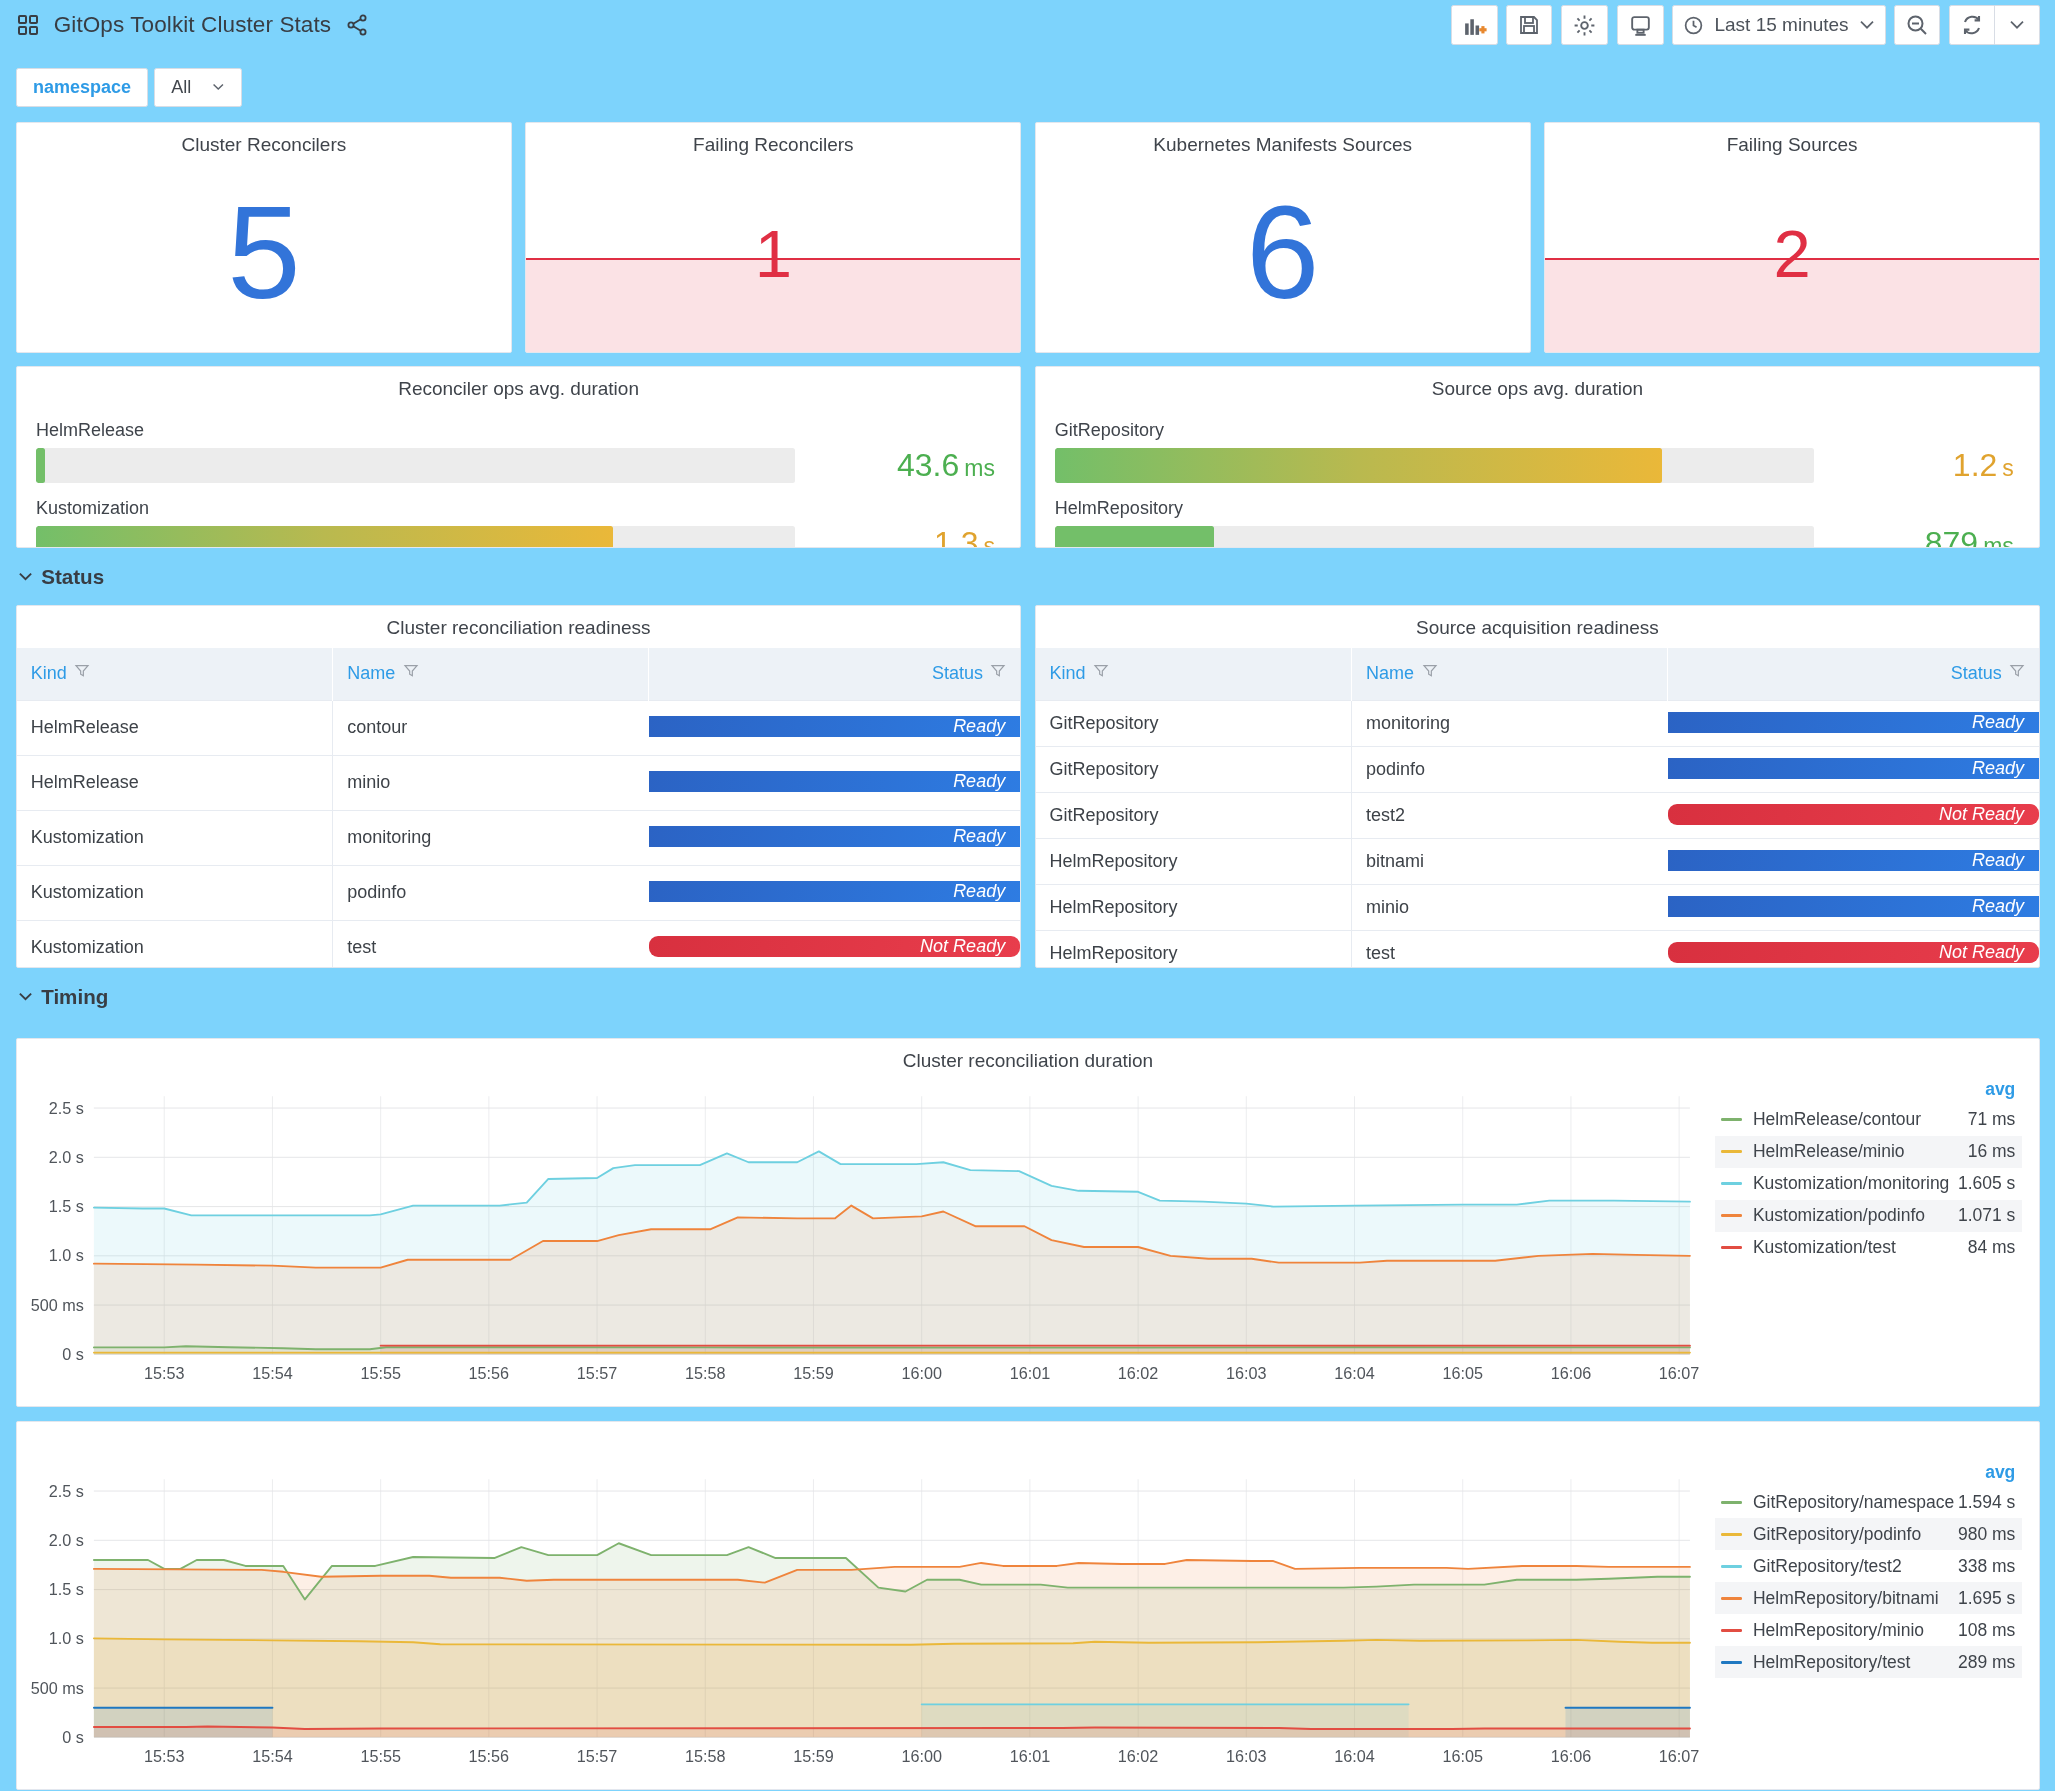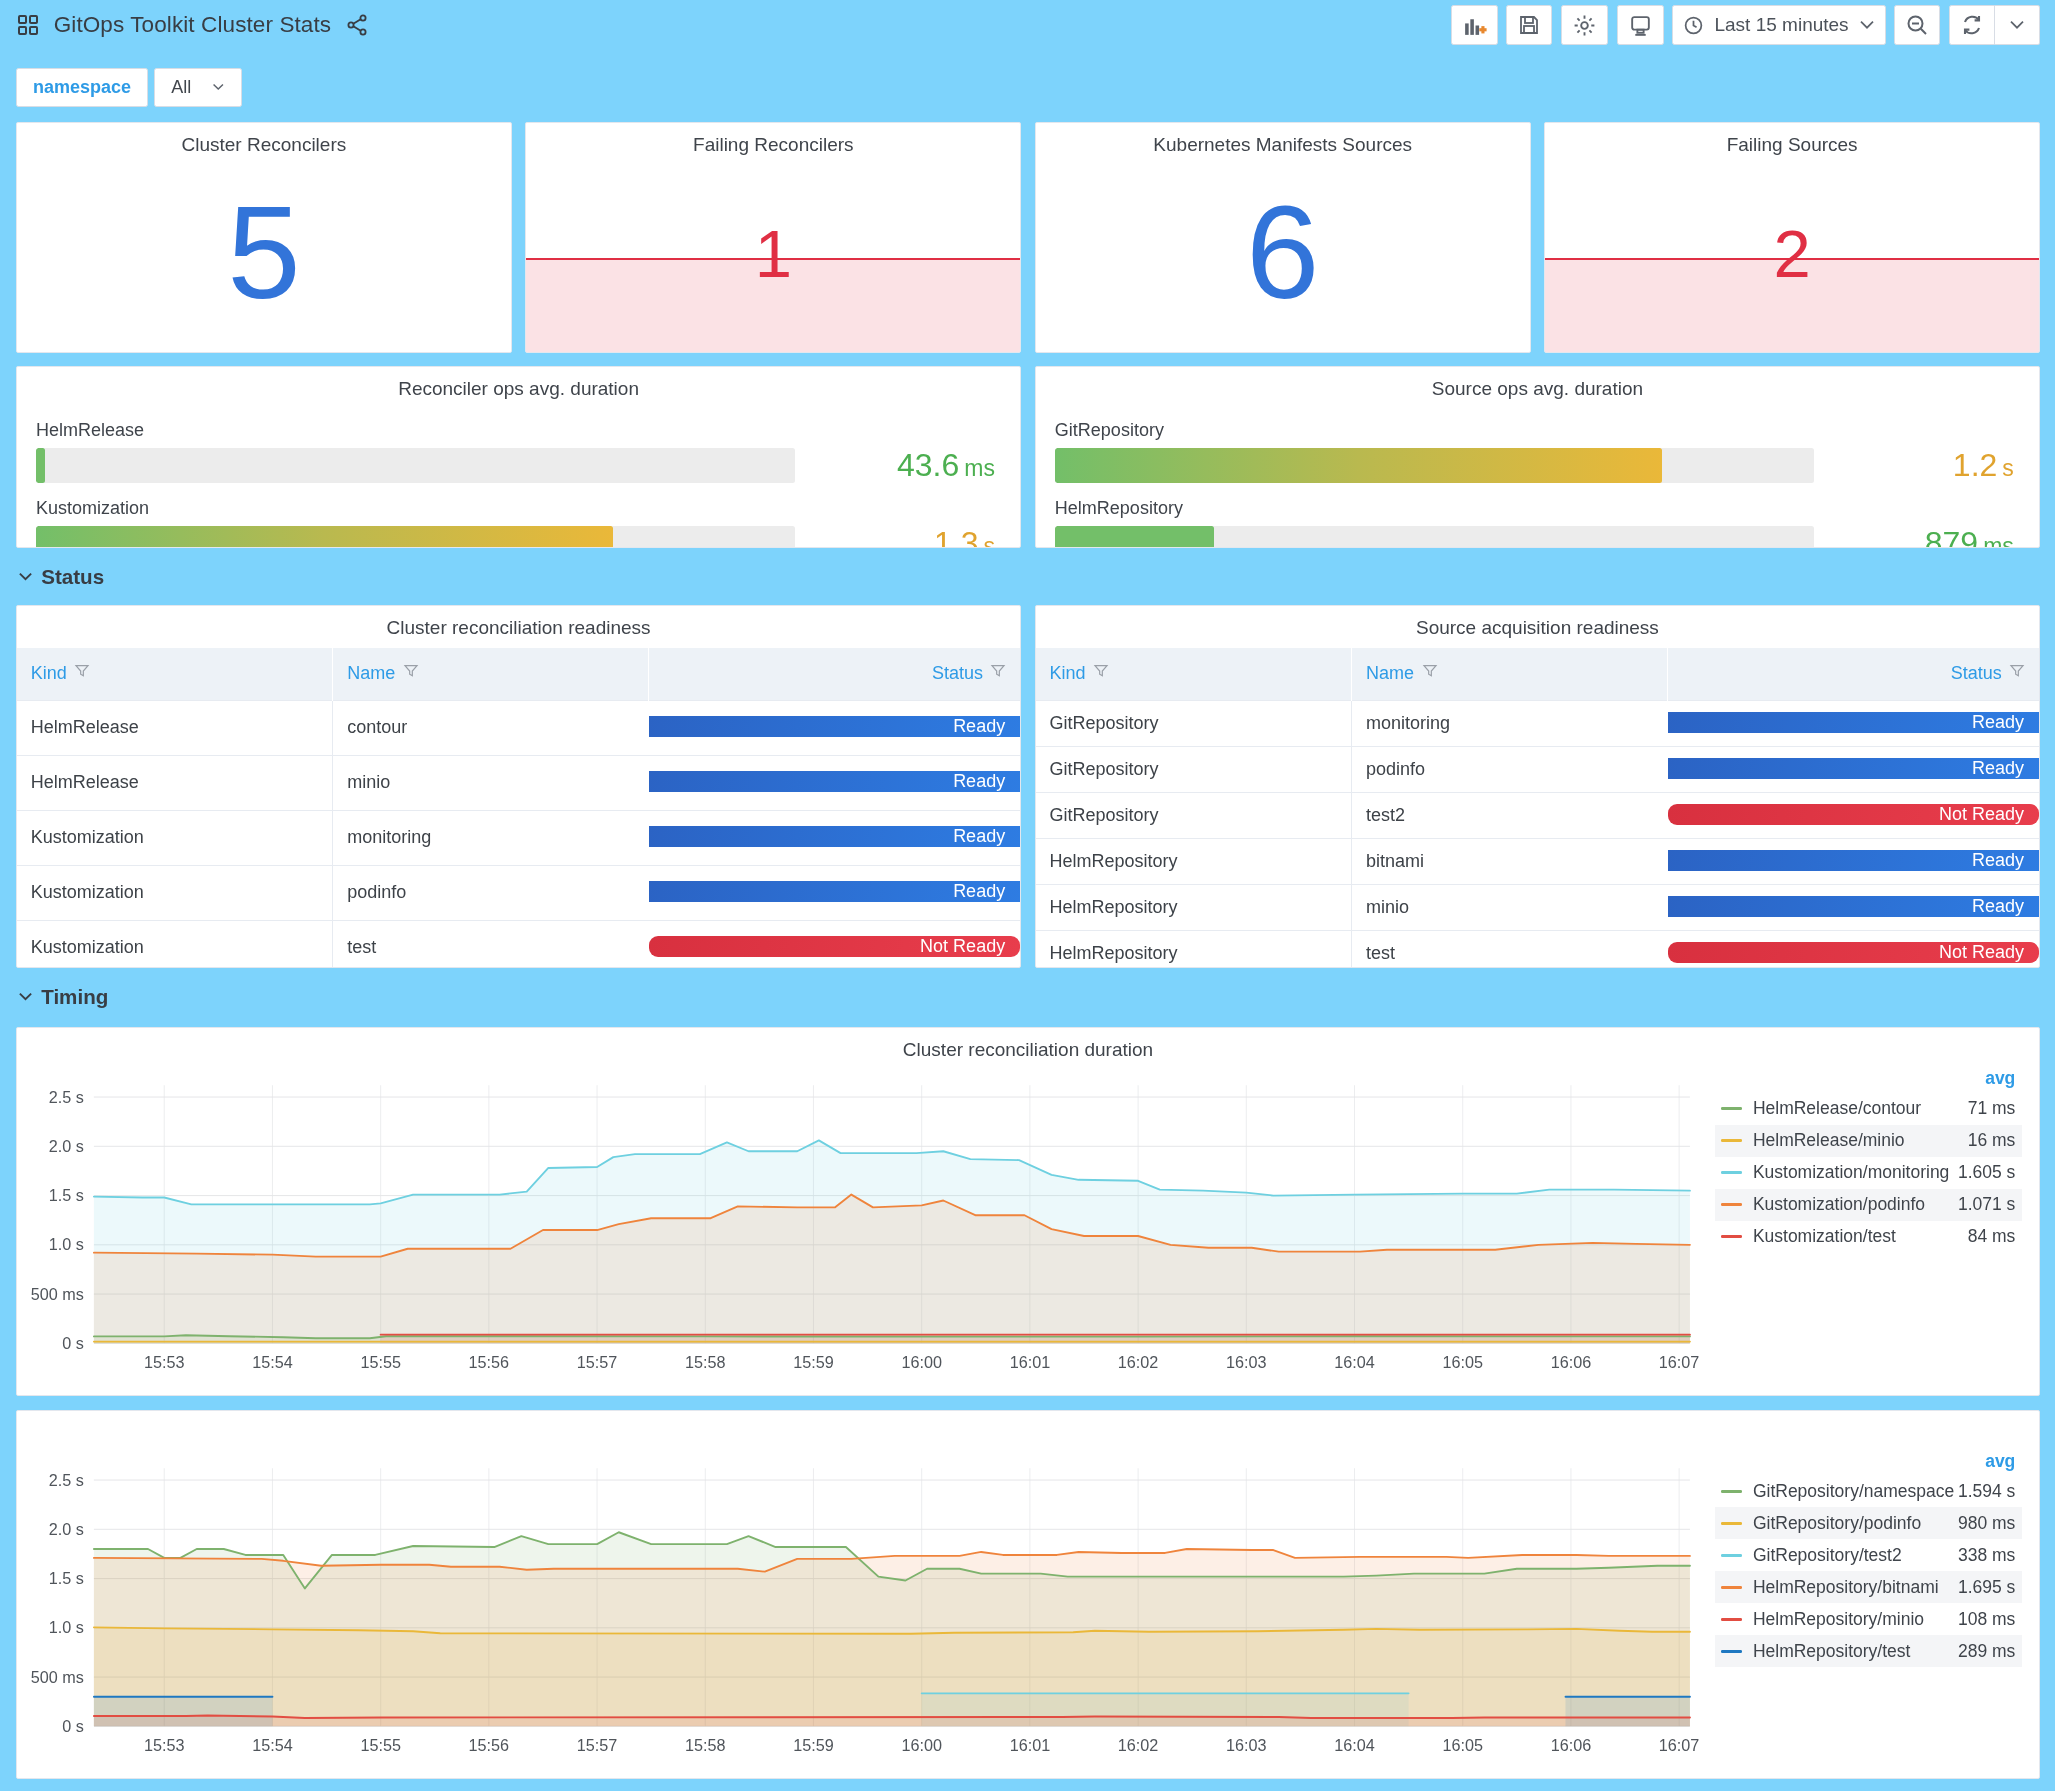--- a/index.html
+++ b/index.html
@@ -29,21 +29,21 @@
 
   
   .panel { background:#fff; border:0.6px solid #e3e7ee; border-radius:1.9px; position:relative; overflow:hidden; }
   .ptitle { text-align:center; font-size:19px; font-weight:500; color:#3f444b; padding-top:11.2px; position:relative; z-index:3; }
 
   
   .grid4 { display:grid; grid-template-columns:repeat(4,1fr); gap:13.7px; padding:0 16px; height:231px; }
   .grid2 { display:grid; grid-template-columns:repeat(2,1fr); gap:13.7px; padding:0 16px; }
   .gauges { height:182px; margin-top:13.7px; }
   .tables { height:363px; }
-  .charts { height:369px; margin-top:2px; }
+  .charts { height:369px; margin-top:13px; }
 
   
   .stat-value { position:absolute; left:0; right:0; top:57%; transform:translateY(-50%);
                 text-align:center; font-weight:500; z-index:2; line-height:1; }
   .stat-value.big { font-size:132px; }
   .stat-value.small { font-size:67px; }
   .spark { position:absolute; left:0; right:0; bottom:0; top:59%; border-top:2.5px solid #e02f44;
            background:rgba(224,47,68,.14); z-index:1; }
 
   
@@ -63,21 +63,21 @@
   .sect-label { font-size:20.6px; font-weight:700; color:#383d44; }
 
   
   .tbl { width:100%; border-collapse:collapse; table-layout:fixed; margin-top:8.7px; }
   .tbl th { background:#edf2f7; font-size:18px; font-weight:400; color:#2e9be6; text-align:left;
             padding:0 13.7px; height:52px; border-left:1.2px solid #fff; }
   .tbl th:first-child { border-left:none; }
   .tbl th.right, .tbl td.right { text-align:right; }
   .tbl td { font-size:18px; color:#3d4248; padding:0 13.7px; border-top:1.2px solid #e7ebf1; border-left:0.6px solid #e7ebf1; }
   .tbl td:first-child { border-left:none; }
-  .tbl td.statuscell { padding:0; border-left:none; }
+  .tbl td.statuscell { padding:0; border-left:none;font-style:italic; }
   .statusbar { height:100%; display:flex; align-items:center; justify-content:flex-end;
                color:#fff; font-size:18px; padding:0 15px; margin-bottom:1.9px; }
   .statusbar.ready { background:linear-gradient(100deg,#2b63c4 0%,#2e7ce2 100%); }
   .statusbar.notready { background:linear-gradient(100deg,#d8303f 0%,#e83d4c 100%);border-radius:9px; }
   .th-inner { display:inline-flex; align-items:center; gap:7.5px; cursor:pointer; }
 
   
   .chart-panel .plot { position:absolute; left:11.2px; top:46px; }
   .legend { position:absolute; right:17.5px; top:36px; width:307px; }
   .legend-head { text-align:right; font-size:17.5px; font-weight:700; color:#2e9be6; padding:3.7px 6.2px; }

